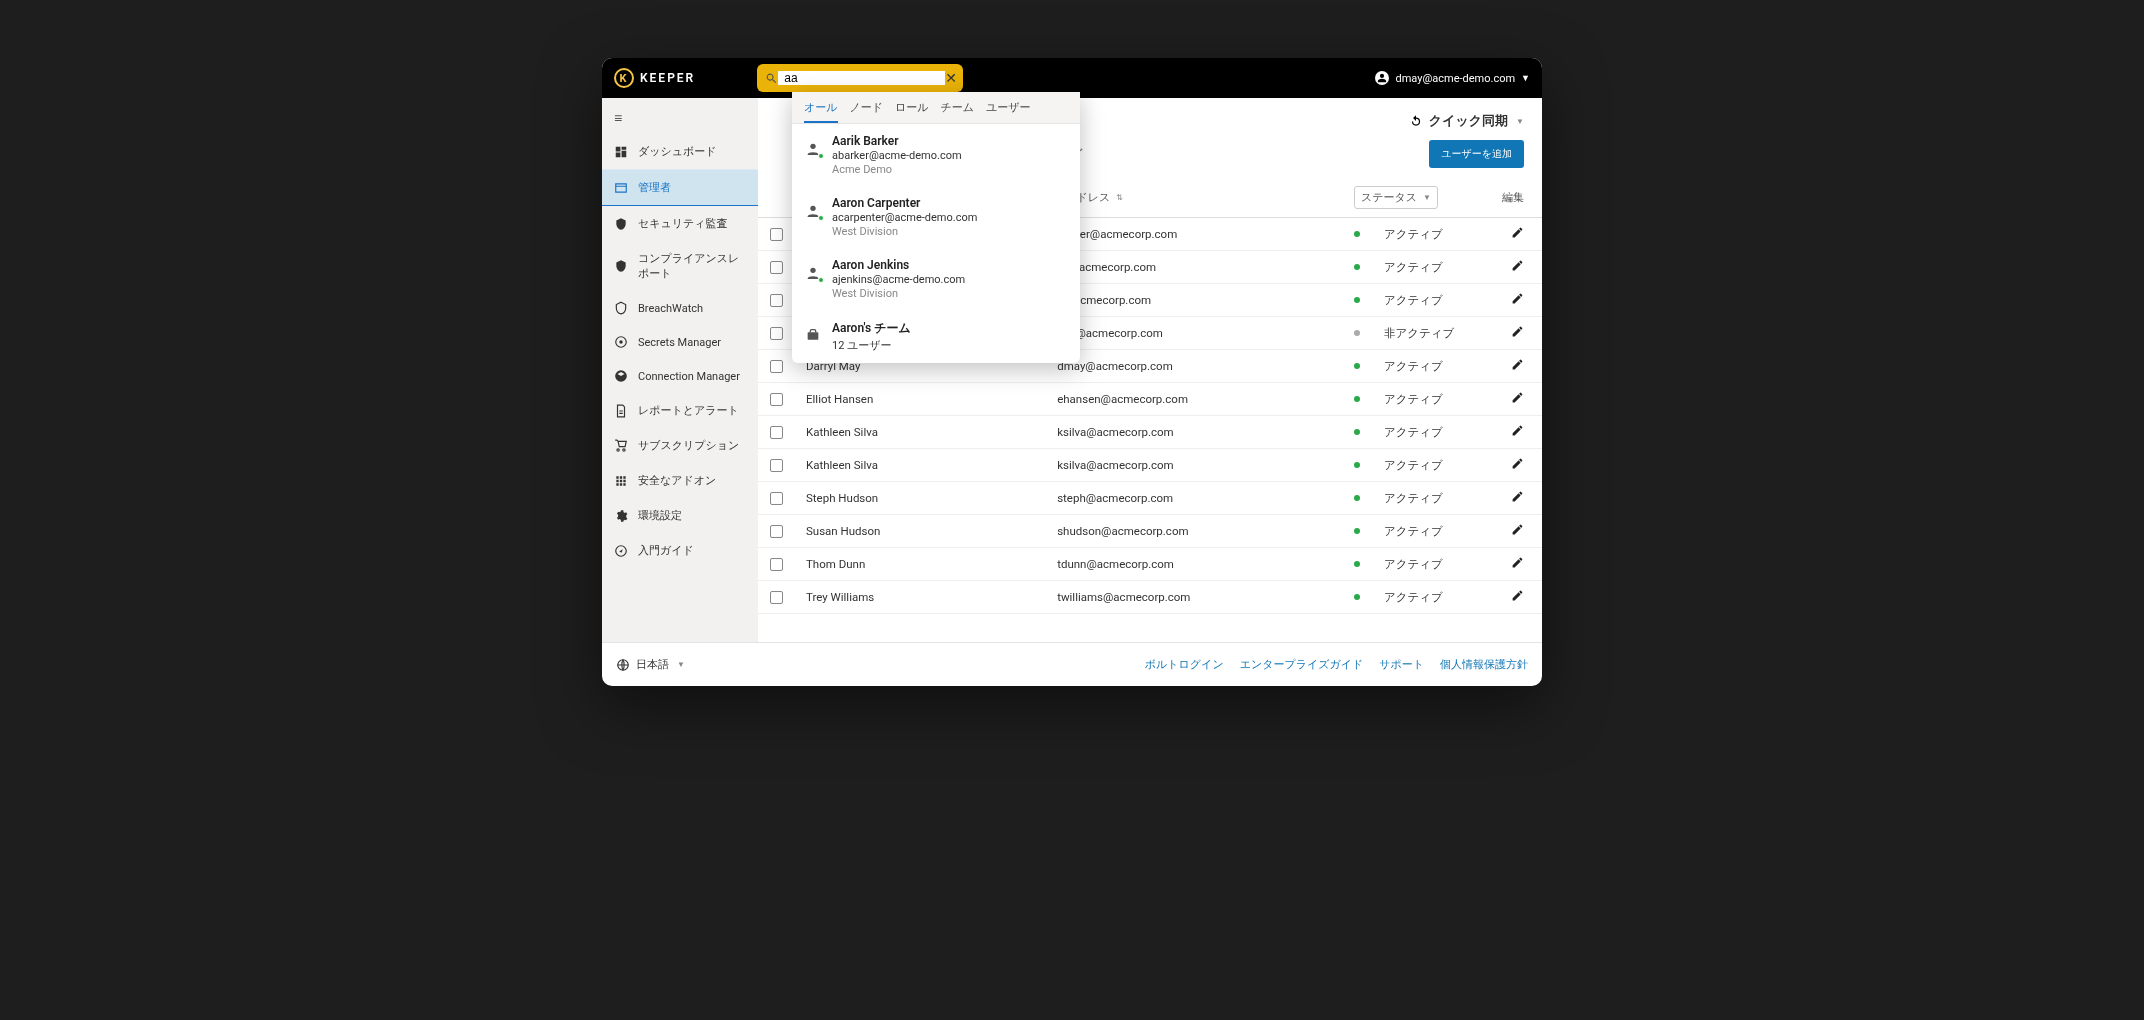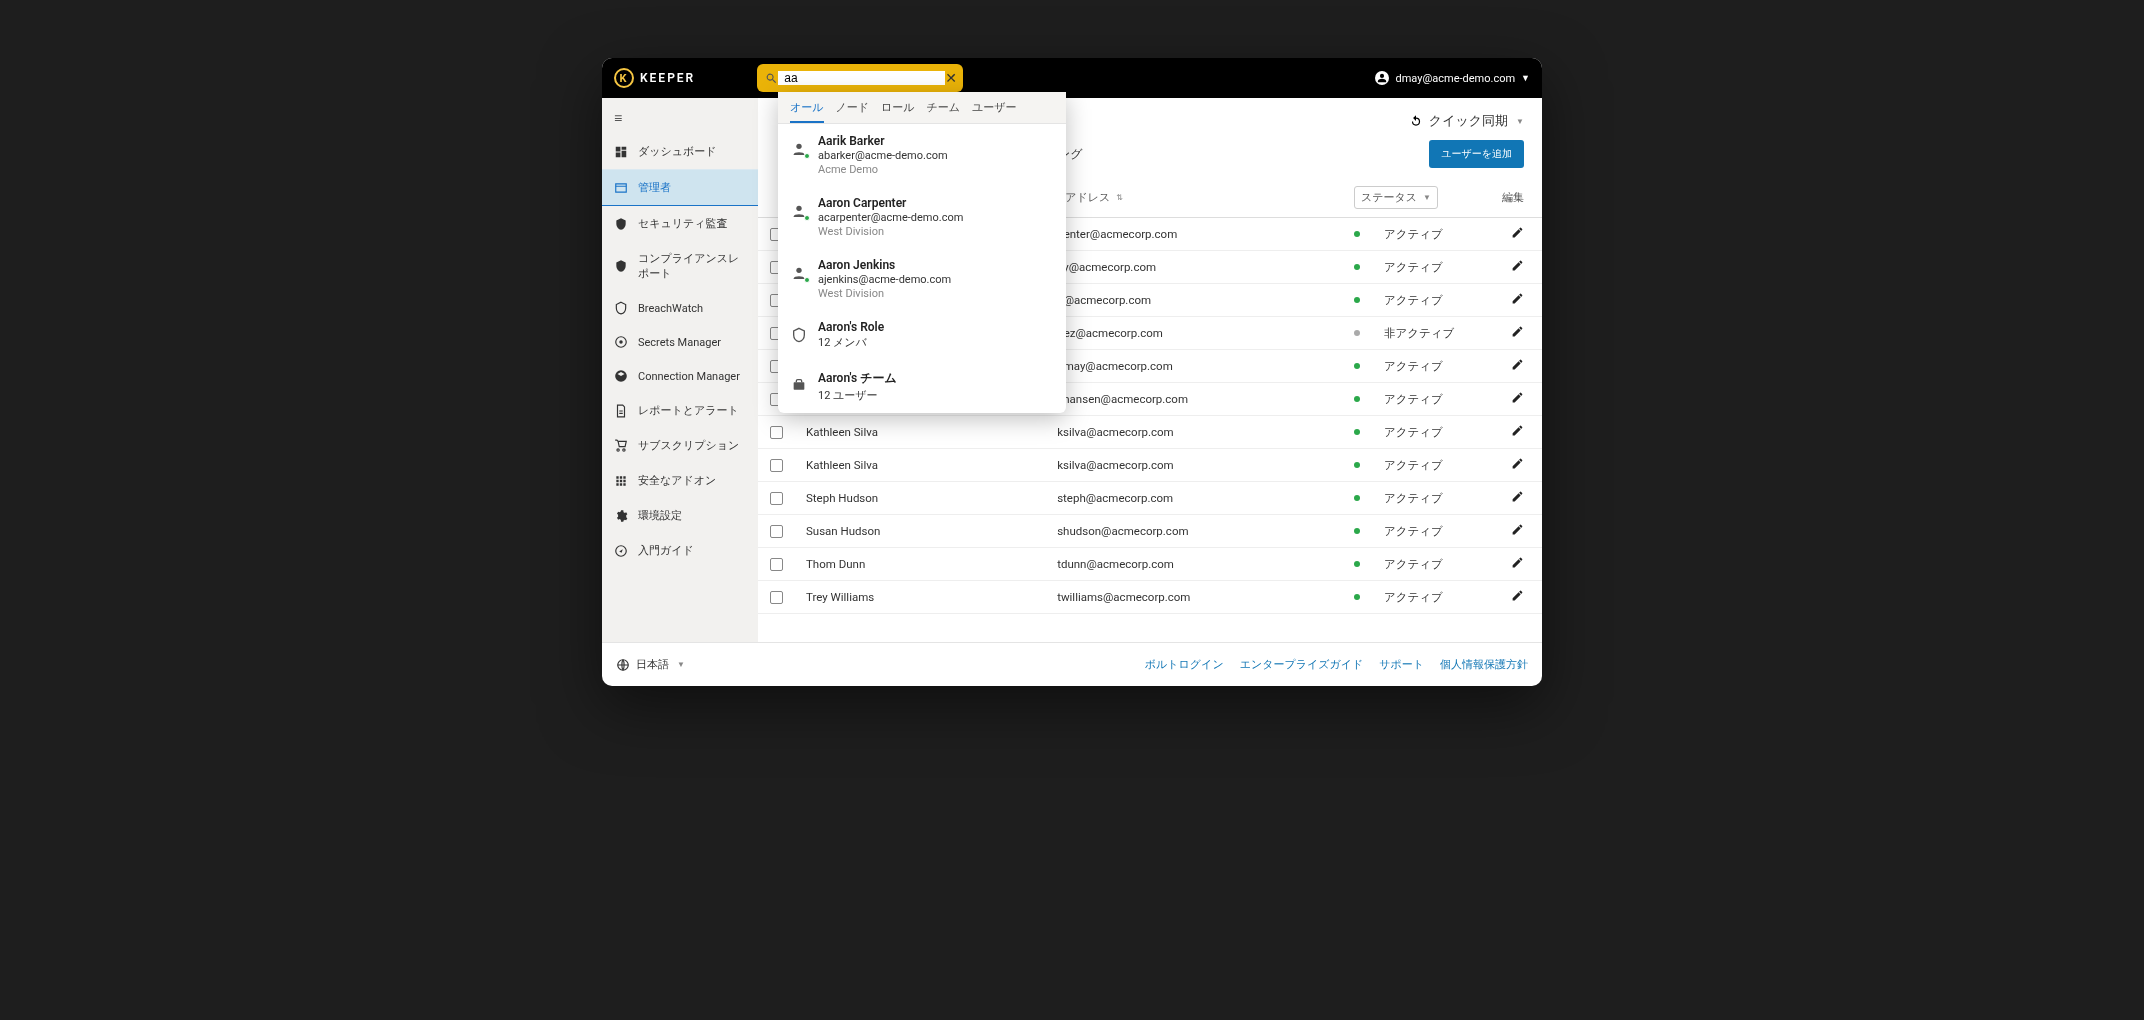--- a/index.html
+++ b/index.html
@@ -18,21 +18,21 @@
 .userbox .caret { font-size: 9px; }
 .body { flex: 1; display: flex; overflow: hidden; }
 .sidebar { width: 156px; background: #f2f1ef; display: flex; flex-direction: column; padding-top: 8px; flex-shrink: 0; }
 .hamburger { padding: 4px 12px 8px; color: #555; font-size: 14px; cursor: pointer; }
 .nav-item { display: flex; align-items: center; gap: 10px; padding: 10px 12px; font-size: 11px; color: #333; cursor: pointer; }
 .nav-item.active { background: #cfe4ef; color: #1a73c7; border-bottom: 1px solid #1a73c7; border-top: 1px solid #dbe9f1; }
 .nav-item .ico { width: 14px; height: 14px; display: flex; align-items: center; justify-content: center; flex-shrink: 0; }
 .nav-item .ico svg { width: 14px; height: 14px; fill: currentColor; }
 .main { flex: 1; display: flex; flex-direction: column; overflow: hidden; background: #fff; }
 .main-header { display: flex; align-items: center; justify-content: flex-end; padding: 14px 18px 10px; gap: 6px; }
-.quicksync { display: flex; align-items: center; gap: 6px; font-size: 13px; font-weight: 400; cursor: pointer; }
+.quicksync { display: flex; align-items: center; gap: 6px; font-size: 13px; font-weight: 700; cursor: pointer; }
 .quicksync svg { width: 14px; height: 14px; }
 .crumb-row { display: flex; align-items: center; justify-content: space-between; padding: 0 18px 10px 32px; }
 .crumb-text { font-size: 12px; color: #333; }
 .add-user { background: #1176b5; color: #fff; border: none; border-radius: 3px; padding: 7px 12px; font-size: 10px; cursor: pointer; }
 .table-head { display: flex; align-items: center; padding: 8px 18px 8px 12px; border-bottom: 1px solid #ddd; font-size: 11px; color: #555; }
 .col-check { width: 30px; }
 .col-name { flex: 1.1; }
 .col-email { flex: 1.3; display: flex; align-items: center; gap: 4px; }
 .col-status { width: 130px; display: flex; align-items: center; gap: 4px; }
 .col-edit { width: 40px; text-align: right; }
@@ -47,21 +47,21 @@
 .dot { width: 6px; height: 6px; border-radius: 50%; }
 .dot.active { background: #2ba84a; }
 .dot.inactive { background: #aaa; }
 .row .edit { width: 40px; text-align: right; cursor: pointer; }
 .row .edit svg { width: 13px; height: 13px; fill: #222; }
 .footer { height: 44px; border-top: 1px solid #e4e4e4; display: flex; align-items: center; padding: 0 14px; font-size: 11px; flex-shrink: 0; }
 .lang { display: flex; align-items: center; gap: 6px; cursor: pointer; }
 .lang svg { width: 14px; height: 14px; }
 .foot-links { margin-left: auto; display: flex; gap: 16px; }
 .foot-links a { color: #1176b5; text-decoration: none; cursor: pointer; }
-.dropdown { position: absolute; top: 34px; left: 176px; width: 288px; background: #fff; border-radius: 0 0 6px 6px; box-shadow: 0 6px 24px rgba(0,0,0,0.25); z-index: 50; overflow: hidden; }
+.dropdown { position: absolute; top: 34px; left: 190px; width: 288px; background: #fff; border-radius: 0 0 6px 6px; box-shadow: 0 6px 24px rgba(0,0,0,0.25); z-index: 50; overflow: hidden; }
 .dd-tabs { display: flex; gap: 12px; padding: 8px 12px 0; font-size: 11px; background: #f5f4f2; border-bottom: 1px solid #e4e4e4; }
 .dd-tab { padding-bottom: 6px; cursor: pointer; color: #444; }
 .dd-tab.active { color: #1a73c7; border-bottom: 2px solid #1a73c7; }
 .dd-item { display: flex; align-items: flex-start; gap: 10px; padding: 10px 12px; cursor: pointer; }
 .dd-icon { width: 18px; height: 18px; flex-shrink: 0; margin-top: 6px; display:flex; align-items:center; justify-content:center; position: relative; }
 .dd-icon svg { width: 16px; height: 16px; fill: #555; }
 .presence { position: absolute; bottom: -1px; right: -2px; width: 6px; height: 6px; border-radius: 50%; background: #2ba84a; border: 1px solid #fff; }
 .dd-body .t1 { font-size: 12px; font-weight: 600; color: #222; }
 .dd-body .t2 { font-size: 11px; color: #333; margin-top: 1px; }
 .dd-body .t3 { font-size: 11px; color: #888; margin-top: 1px; }
@@ -467,31 +467,20 @@
           </div>
           <div class="dd-body">
             <div class="t1">Aaron Jenkins</div>
             <div class="t2">ajenkins@acme-demo.com</div>
             <div class="t3">West Division</div>
           </div>
         </div>
         <div class="dd-item">
           <div class="dd-icon">
             <svg viewBox="0 0 24 24">
-              <path d="M12 2l8 4v6c0 5-3.4 9.2-8 10-4.6-.8-8-5-8-10V6z" fill="none" stroke="#555" stroke-width="2"></path>
-            </svg>
-          </div>
-          <div class="dd-body">
-            <div class="t1">Aaron's Role</div>
-            <div class="t2">12 メンバ</div>
-          </div>
-        </div>
-        <div class="dd-item">
-          <div class="dd-icon">
-            <svg viewBox="0 0 24 24">
               <rect x="4" y="8" width="16" height="11" rx="1"></rect>
               <path d="M8 8V6a2 2 0 0 1 2-2h4a2 2 0 0 1 2 2v2" fill="none" stroke="#555" stroke-width="2"></path>
             </svg>
           </div>
           <div class="dd-body">
             <div class="t1">Aaron's チーム</div>
             <div class="t2">12 ユーザー</div>
           </div>
         </div>
       </div>

